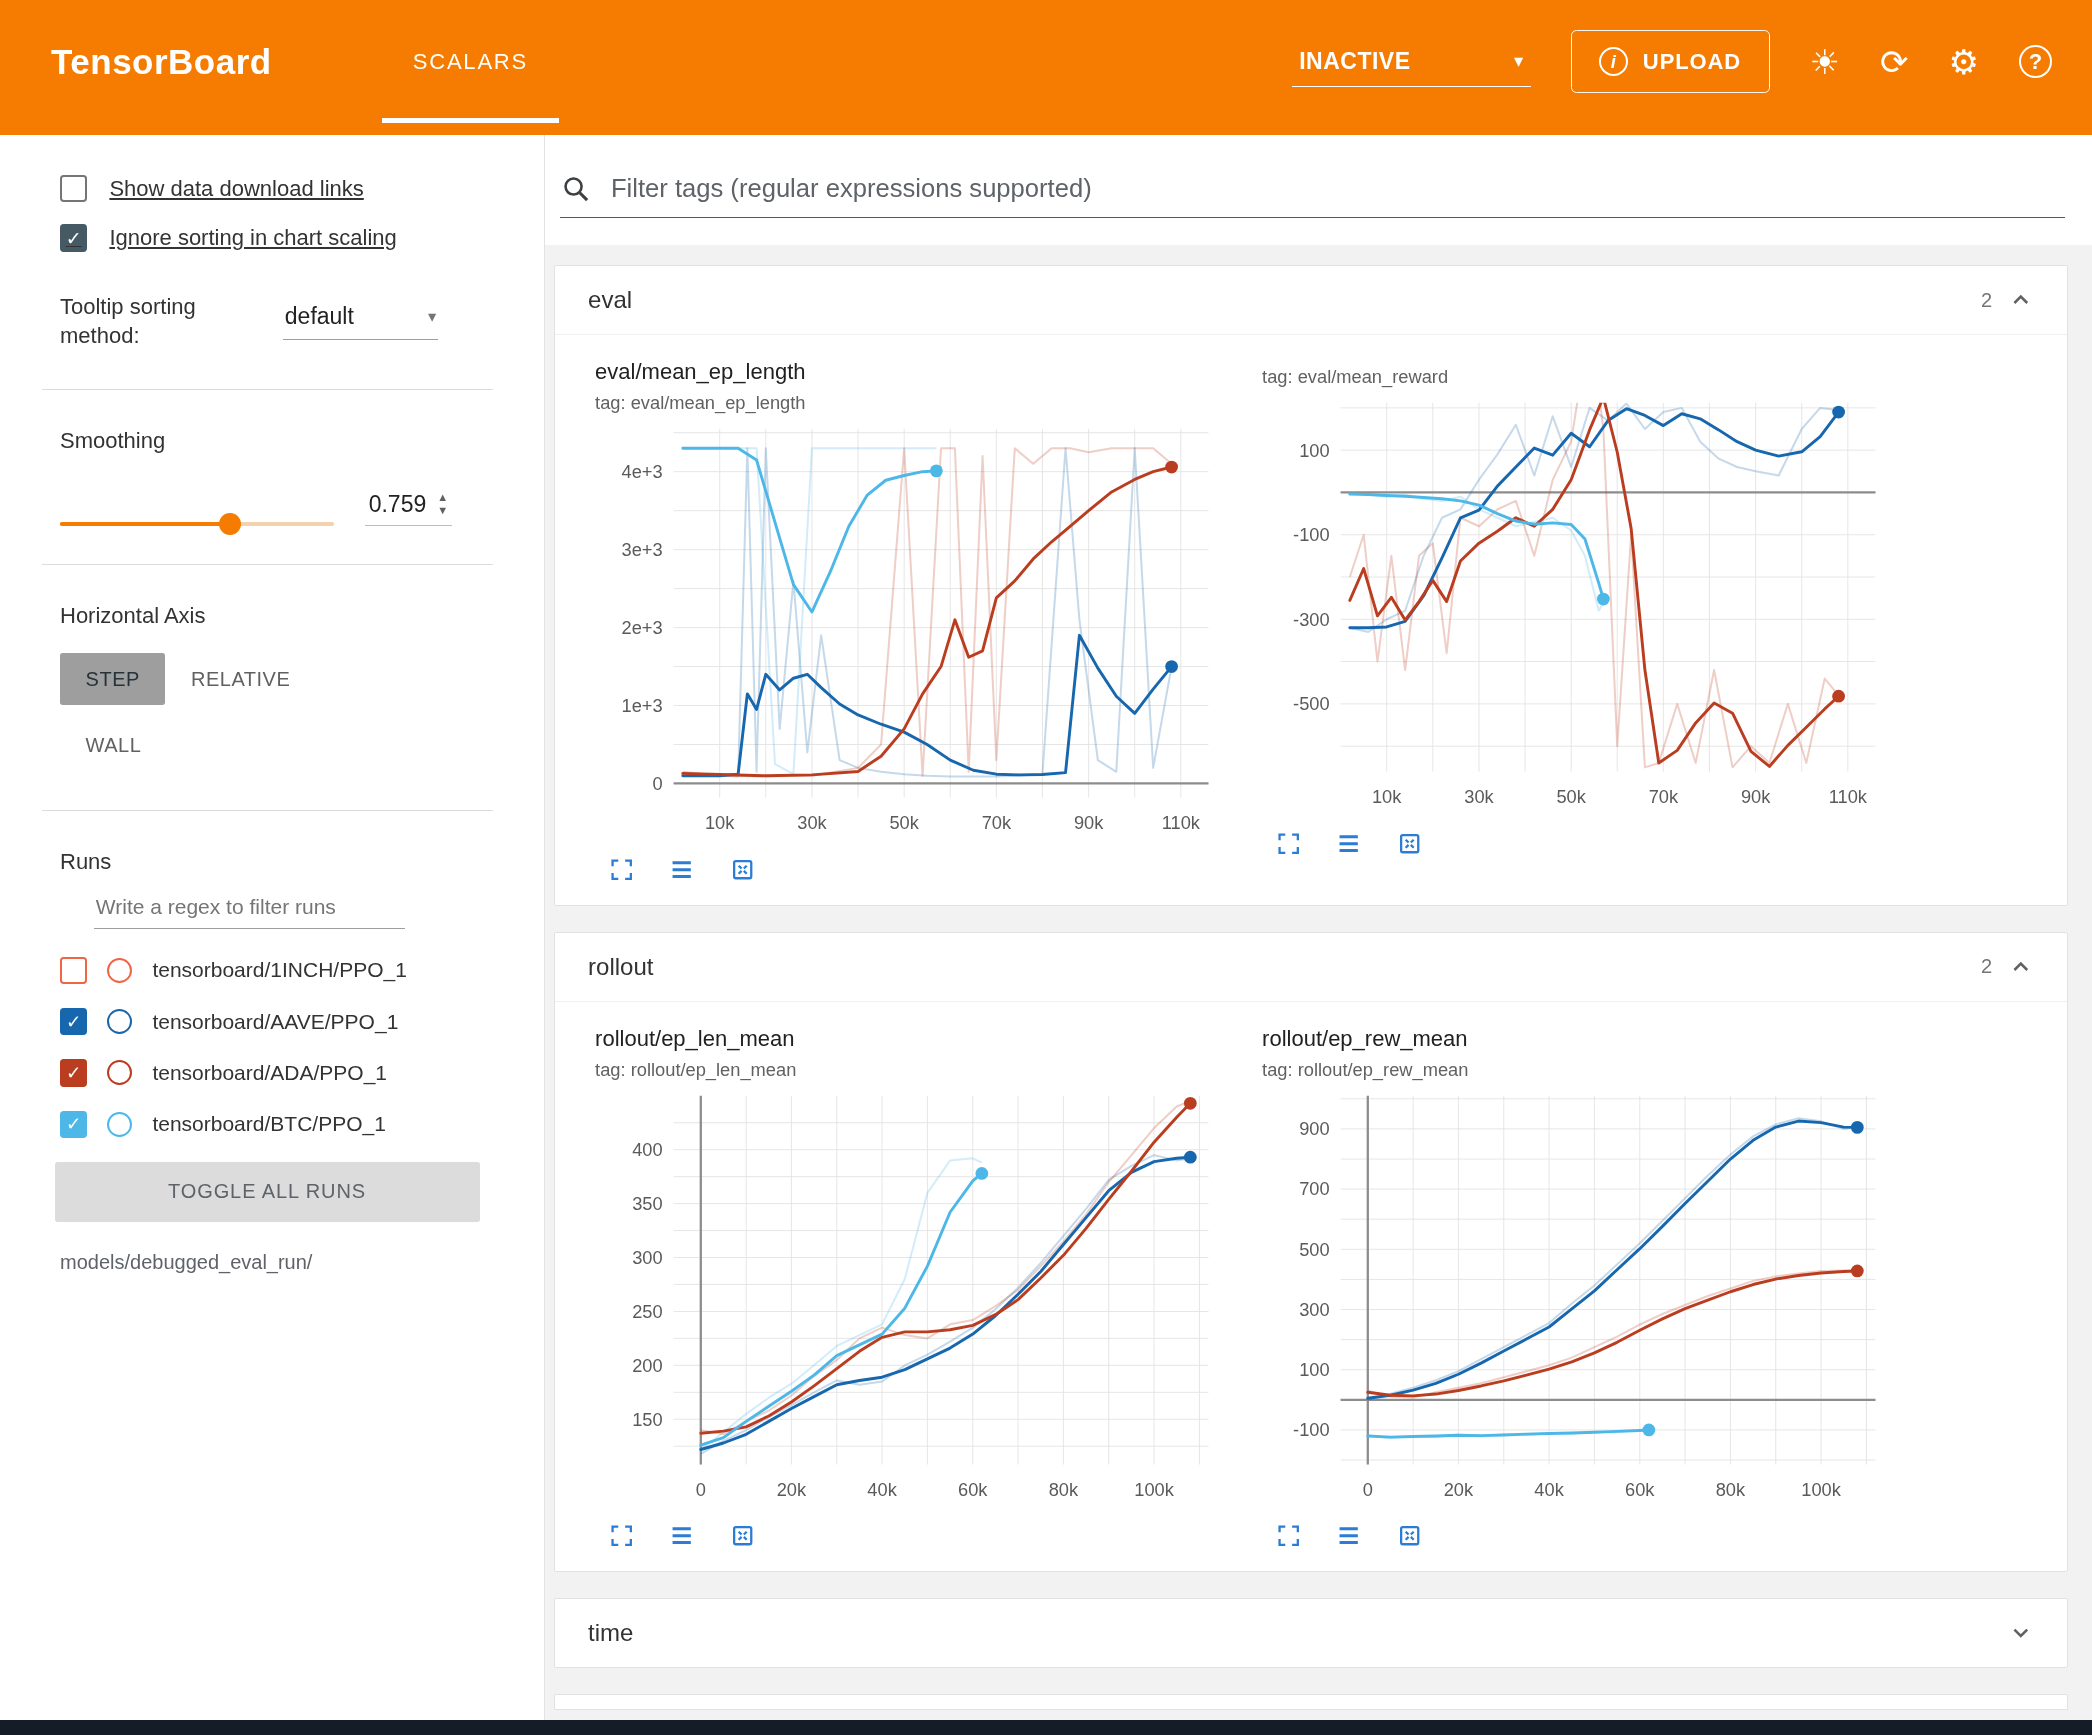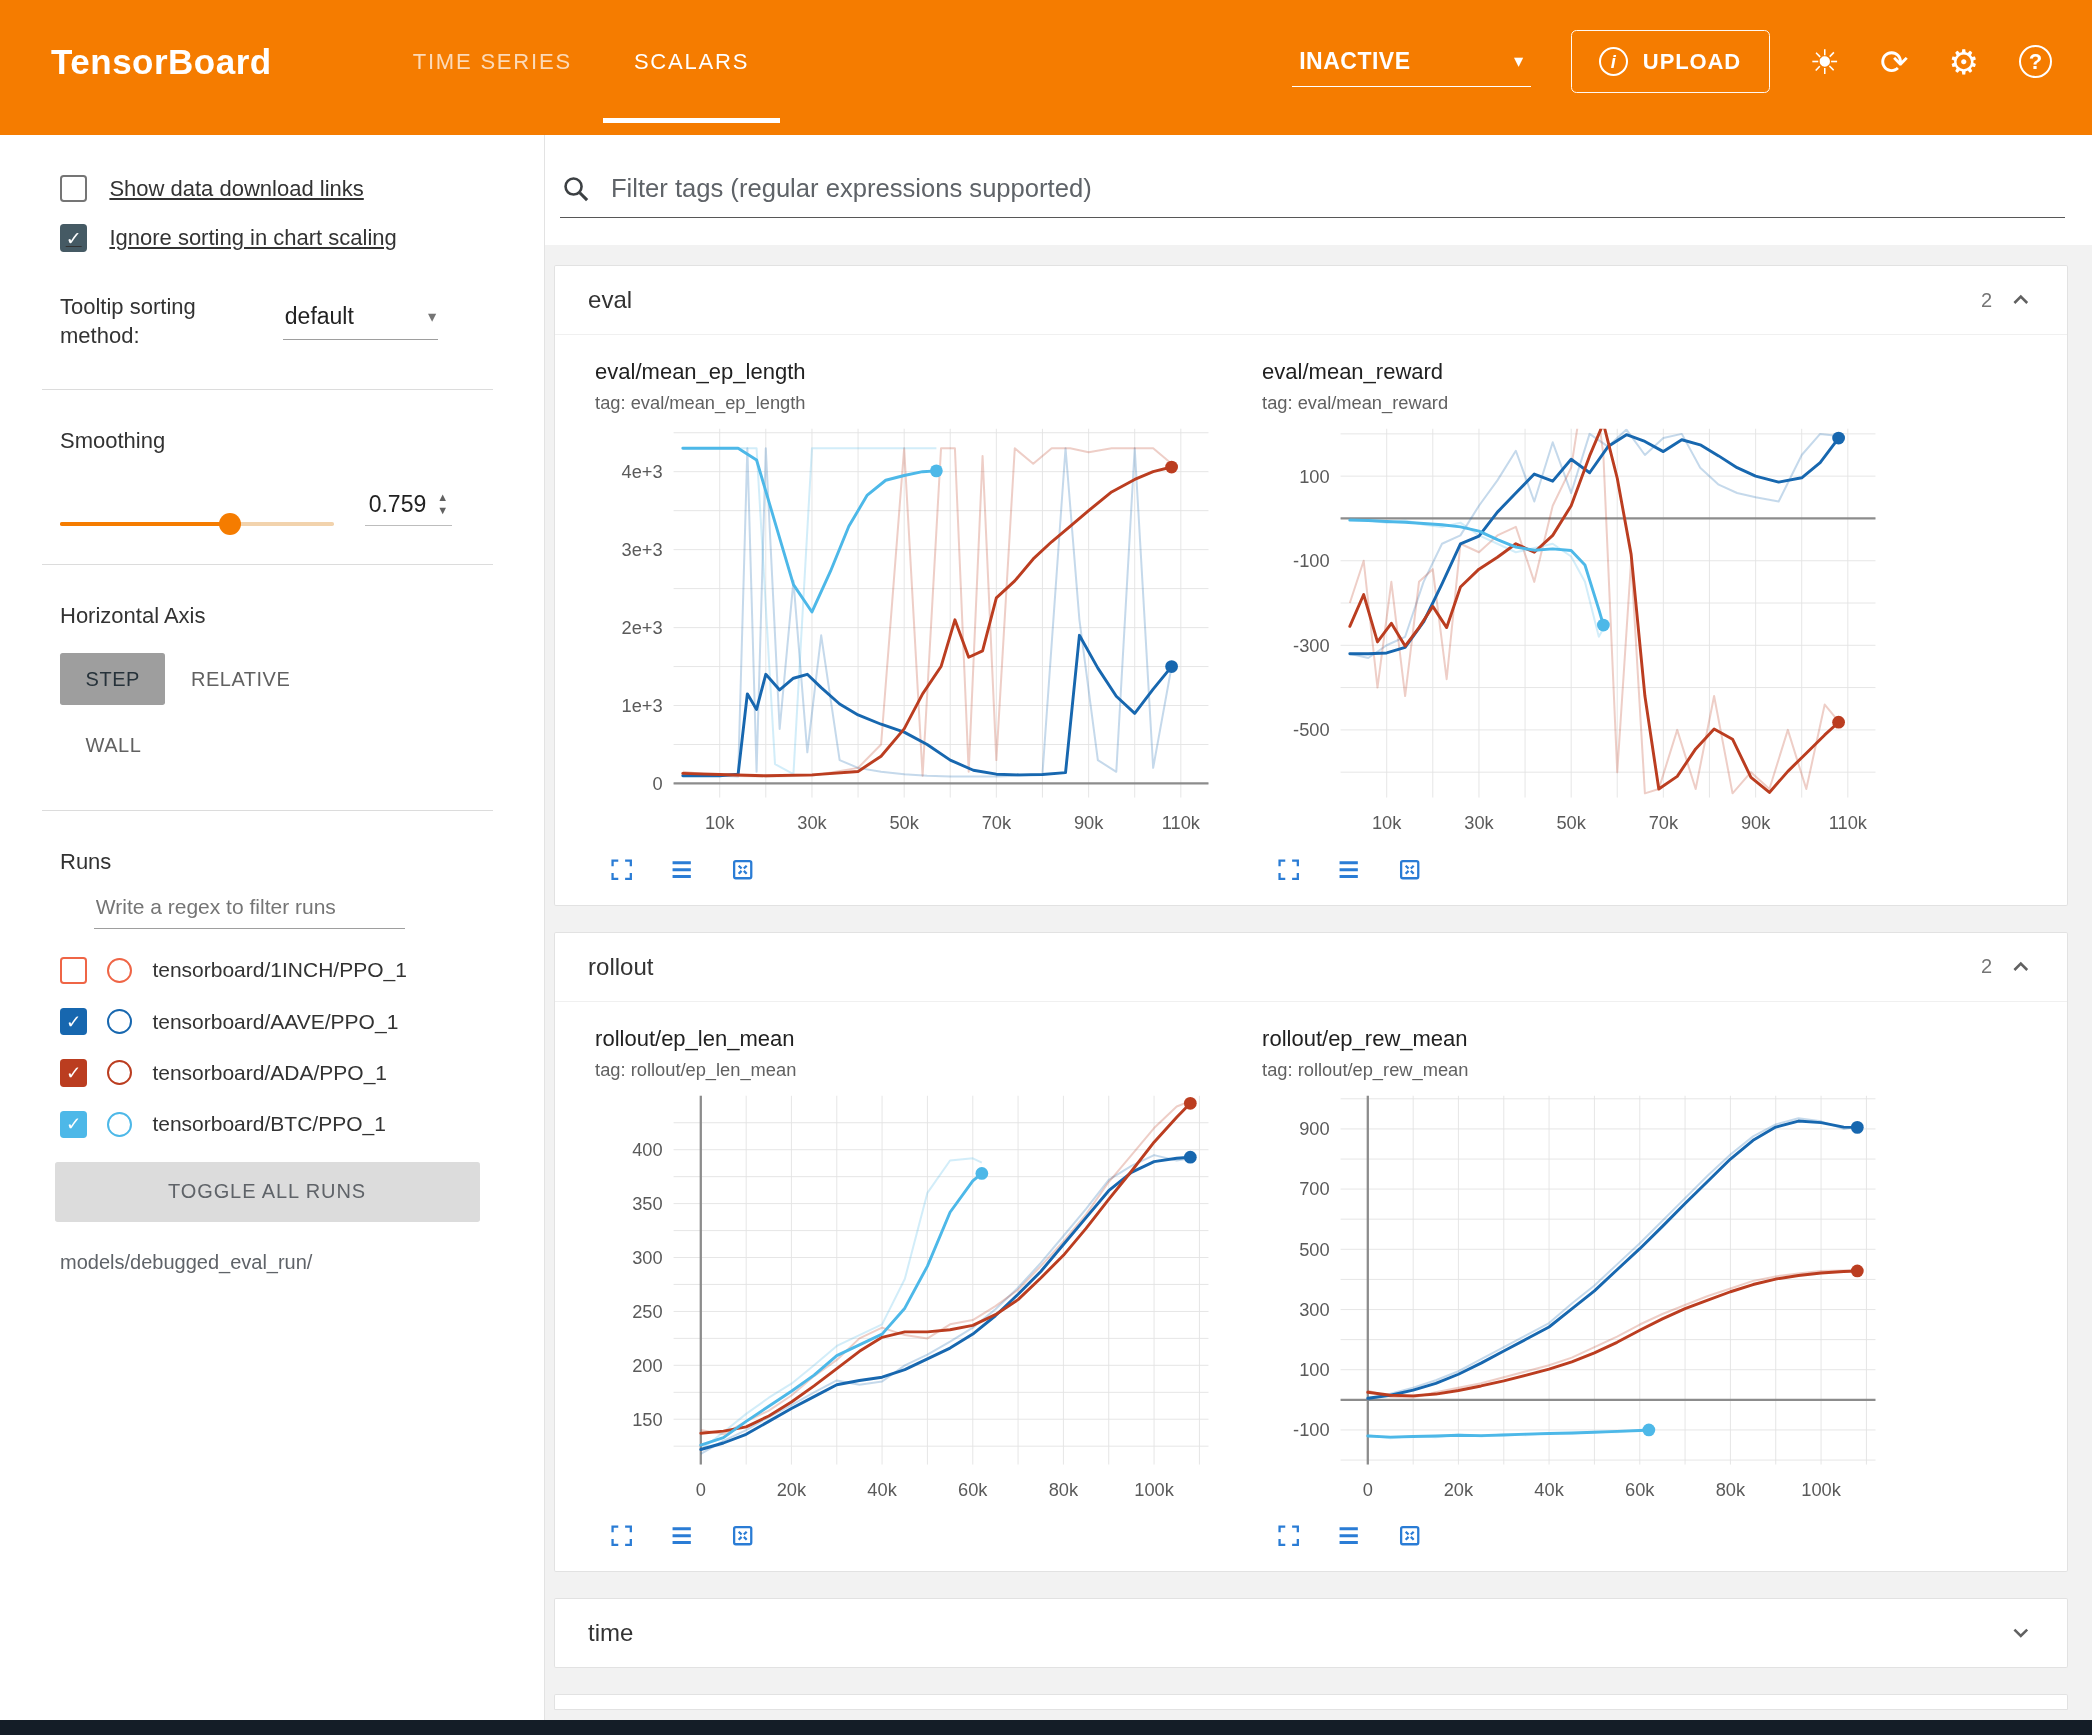--- a/index.html
+++ b/index.html
@@ -91,21 +91,20 @@
   .cicon { cursor:pointer; display:flex; }
   .card-sliver { height:16.4px; background:#fff; border:0.9px solid #e2e2e2; border-radius:1.8px 1.8px 0 0; }
   .bottom-strip { height:14.6px; background:#141d27; }
 </style>
 </head>
 <body>
 
 <header class="topbar">
   <div class="logo">TensorBoard</div>
   <nav class="tabs">
-    <div class="tab">TIME SERIES</div>
     <div class="tab active">SCALARS</div>
   </nav>
   <div class="topbar-right">
     <div class="status-dd">
       <span>INACTIVE</span>
       <span class="dd-arrow">▾</span>
     </div>
     <button class="upload-btn">
       <span class="info-circle">i</span>
       <span>UPLOAD</span>
@@ -290,21 +289,20 @@
               </span>
               <span class="cicon">
                 <svg width="27.4" height="27.4" viewBox="0 0 24 24" fill="none" stroke="currentColor" stroke-width="2">
                     <rect x="4.5" y="4.5" width="15" height="15" rx="1.5"></rect>
                     <path d="M8.5 8.5l2.5 2.5M15.5 8.5L13 11M8.5 15.5L11 13M15.5 15.5L13 13"></path>
                   </svg>
               </span>
             </div>
           </div>
           <div class="chart">
-            <div class="chart-title">eval/mean_reward</div>
             <div class="chart-tag">tag: eval/mean_reward</div>
             <div class="chart-plot"><svg width="630" height="429" viewBox="0 0 690 470">
                   <defs>
                     <clipPath id="cp1">
                       <rect x="86" y="14" width="586" height="404"></rect>
                     </clipPath>
                   </defs>
                   <rect x="86" y="14" width="586" height="404" fill="#fff"></rect>
                   <line x1="136.5" y1="14" x2="136.5" y2="418" stroke="#e4e4e4" stroke-width="1"></line>
                   <line x1="187" y1="14" x2="187" y2="418" stroke="#e4e4e4" stroke-width="1"></line>

